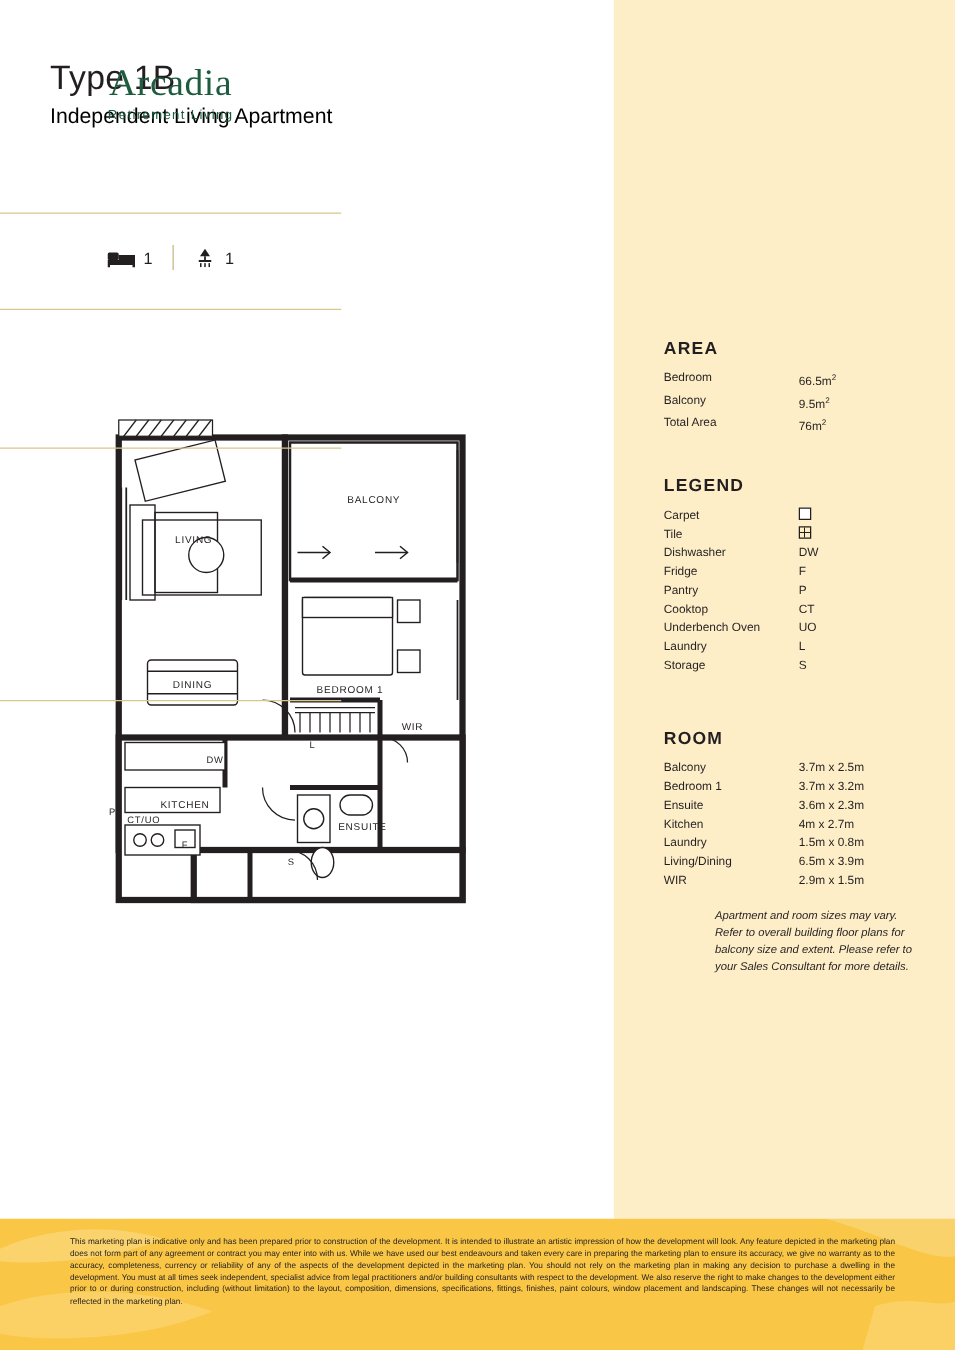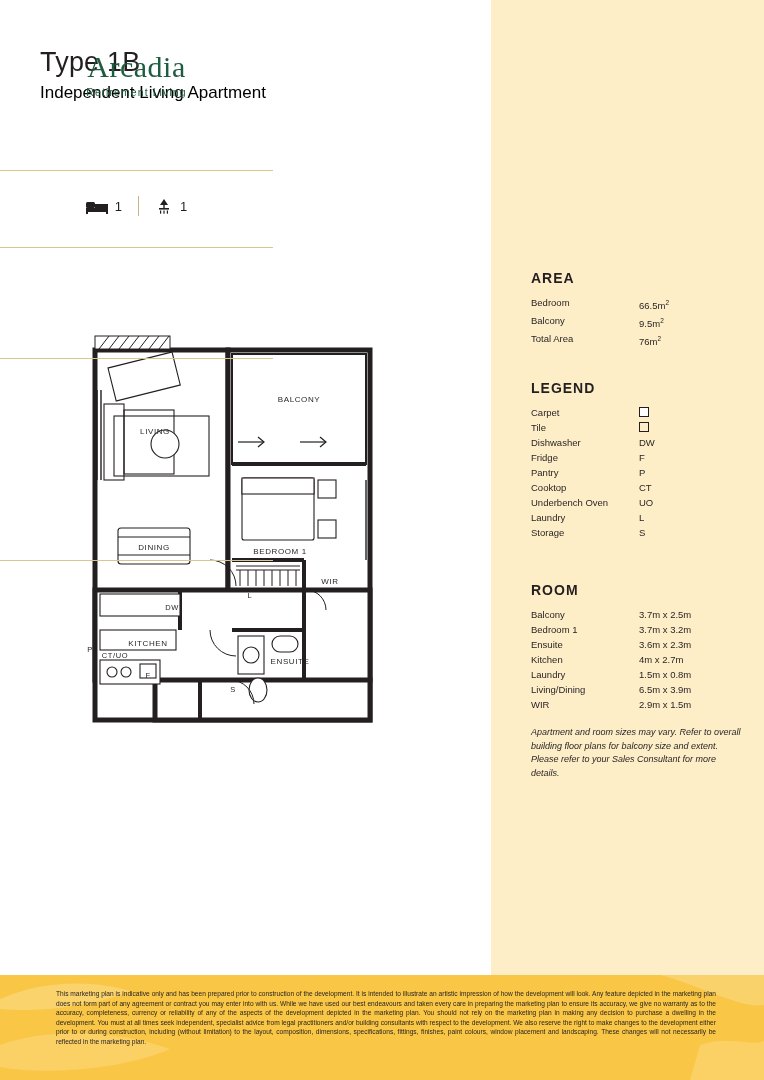--- a/index.html
+++ b/index.html
@@ -163,20 +163,21 @@
       linear-gradient(to bottom, transparent 45%, #231f20 45%, #231f20 55%, transparent 55%);
     vertical-align: -1px;
   }
 
   .note {
     font-size: 9px;
     font-style: italic;
     line-height: 13.5px;
     color: #231f20;
     margin-top: 14px;
+    margin-left: 41px;
   }
 
   
   .footer {
     position: absolute;
     left: 0; top: 975px;
     width: 764px;
     height: 105px;
     background: #f9c646;
     overflow: hidden;

